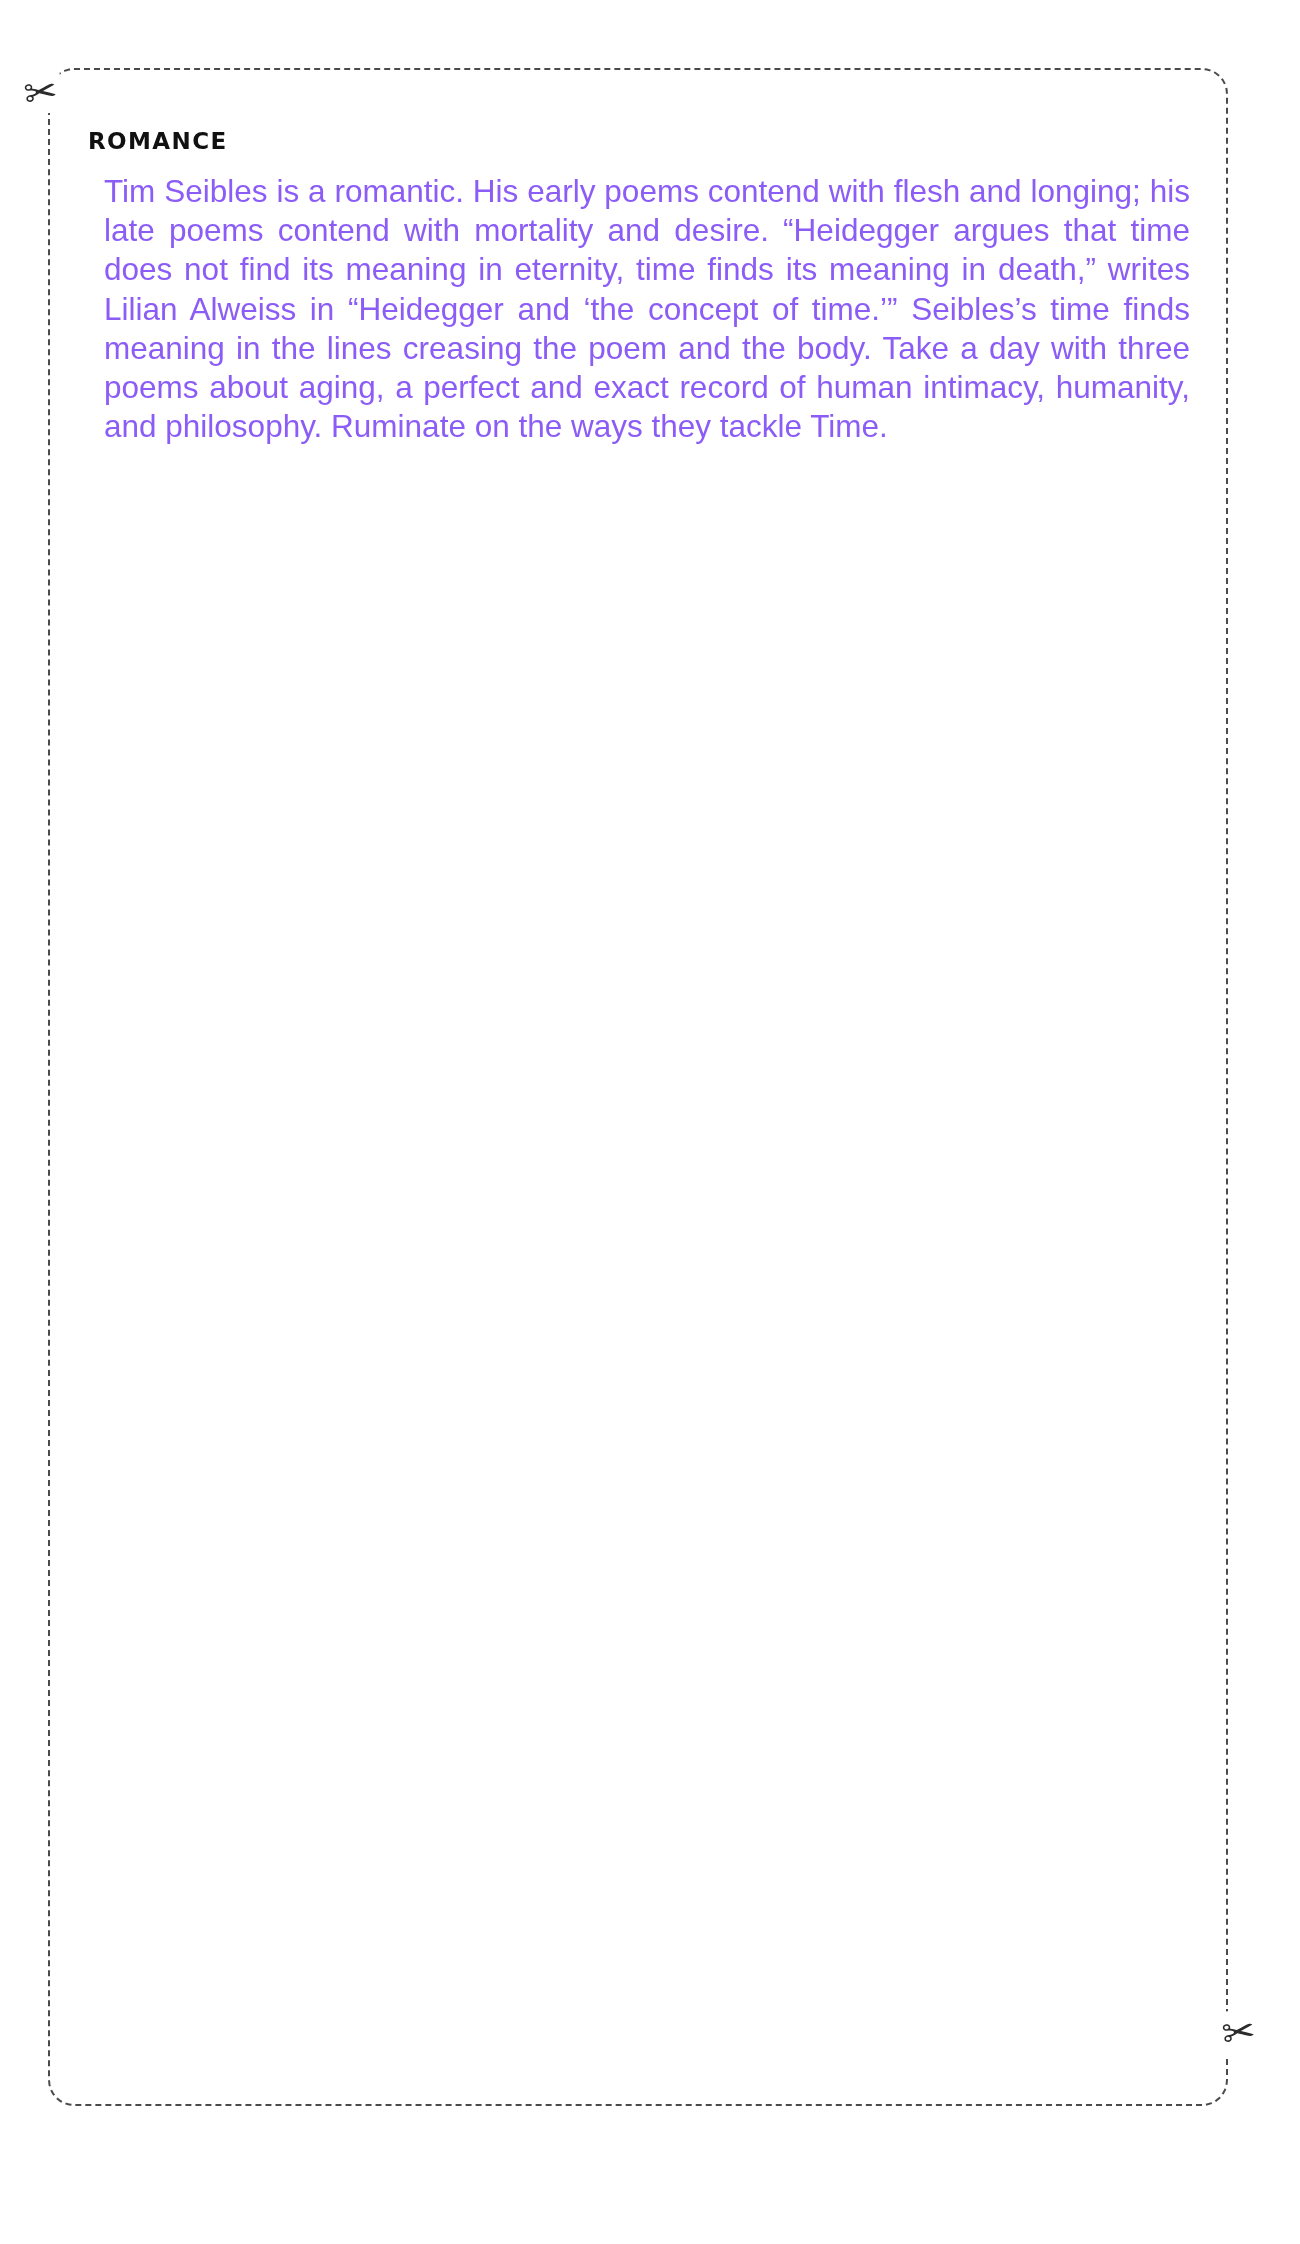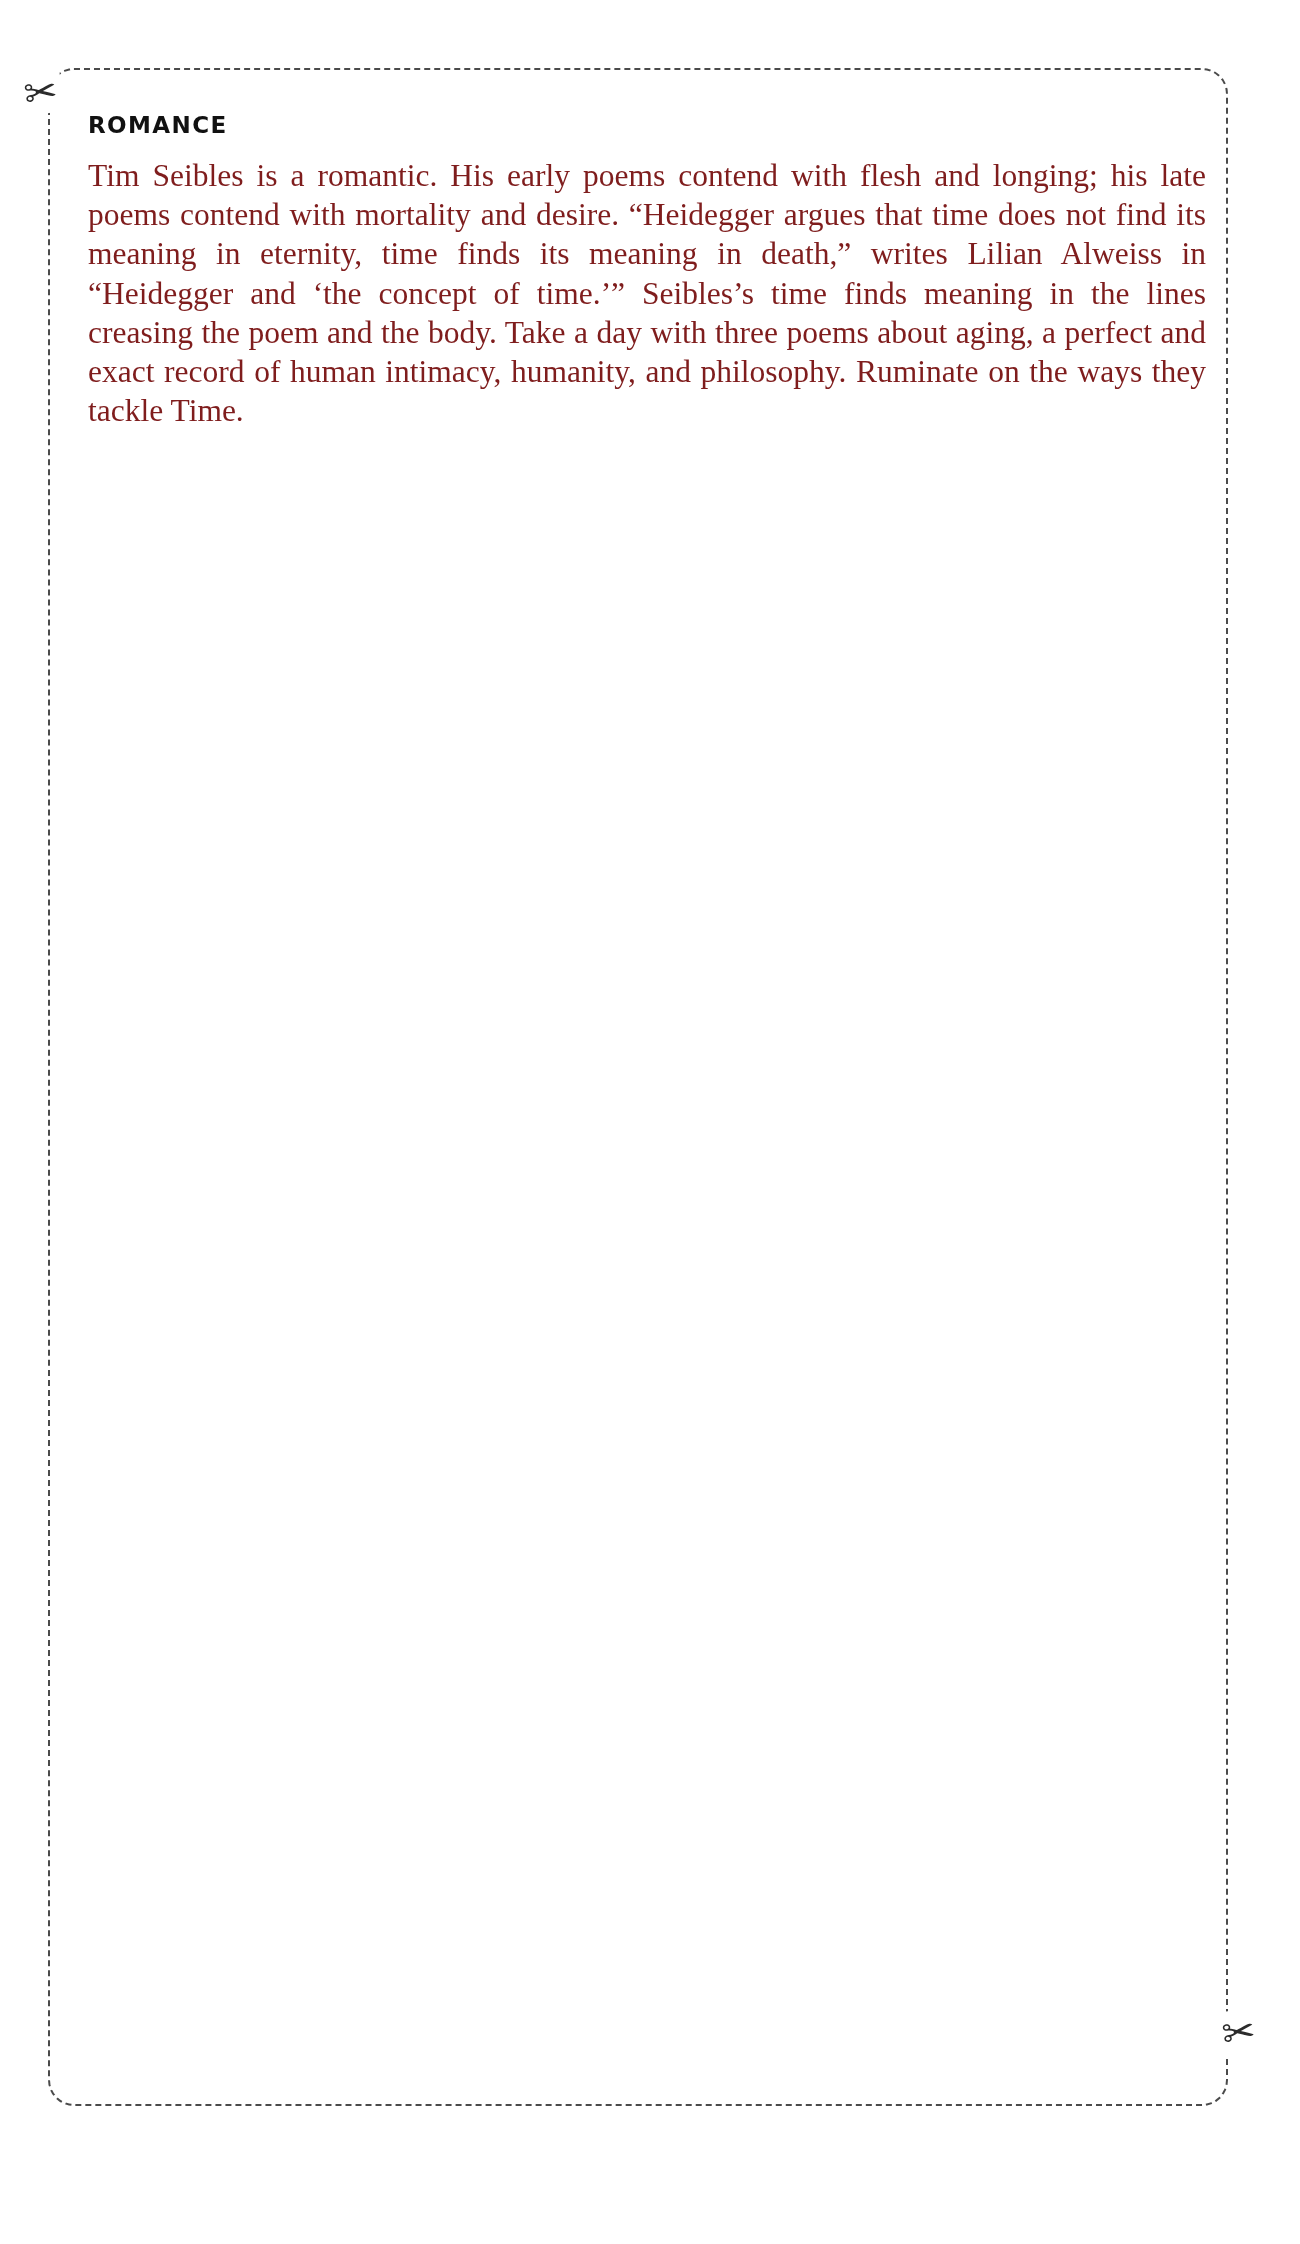--- a/index.html
+++ b/index.html
@@ -54,41 +54,41 @@
   .scissors.bottom-right {
     left: 1218px;
     top: 2010px;
     transform: rotate(-8deg);
   }
 
   
   .content {
     position: absolute;
     left: 88px;
-    top: 112px;
+    top: 128px;
     width: 1118px;
   }
 
   .kicker {
     font-family: "DejaVu Sans", sans-serif;
     font-weight: 700;
     font-size: 23px;
     letter-spacing: 1.4px;
     color: #111111;
     margin: 0 0 18px 0;
   }
 
   .body-text {
-    font-family: Liberation Serif, serif;
+    font-family: Liberation Sans, sans-serif;
     font-size: 31.5px;
     line-height: 1.245;
-    color: #7f1d1d;
+    color: #8b5cf6;
     text-align: justify;
     text-justify: inter-word;
-    margin: 0;
+    margin: 16px;
     hyphens: none;
   }
 
   .body-text::first-letter {
     
   }
 </style>
 </head>
 <body>
 

